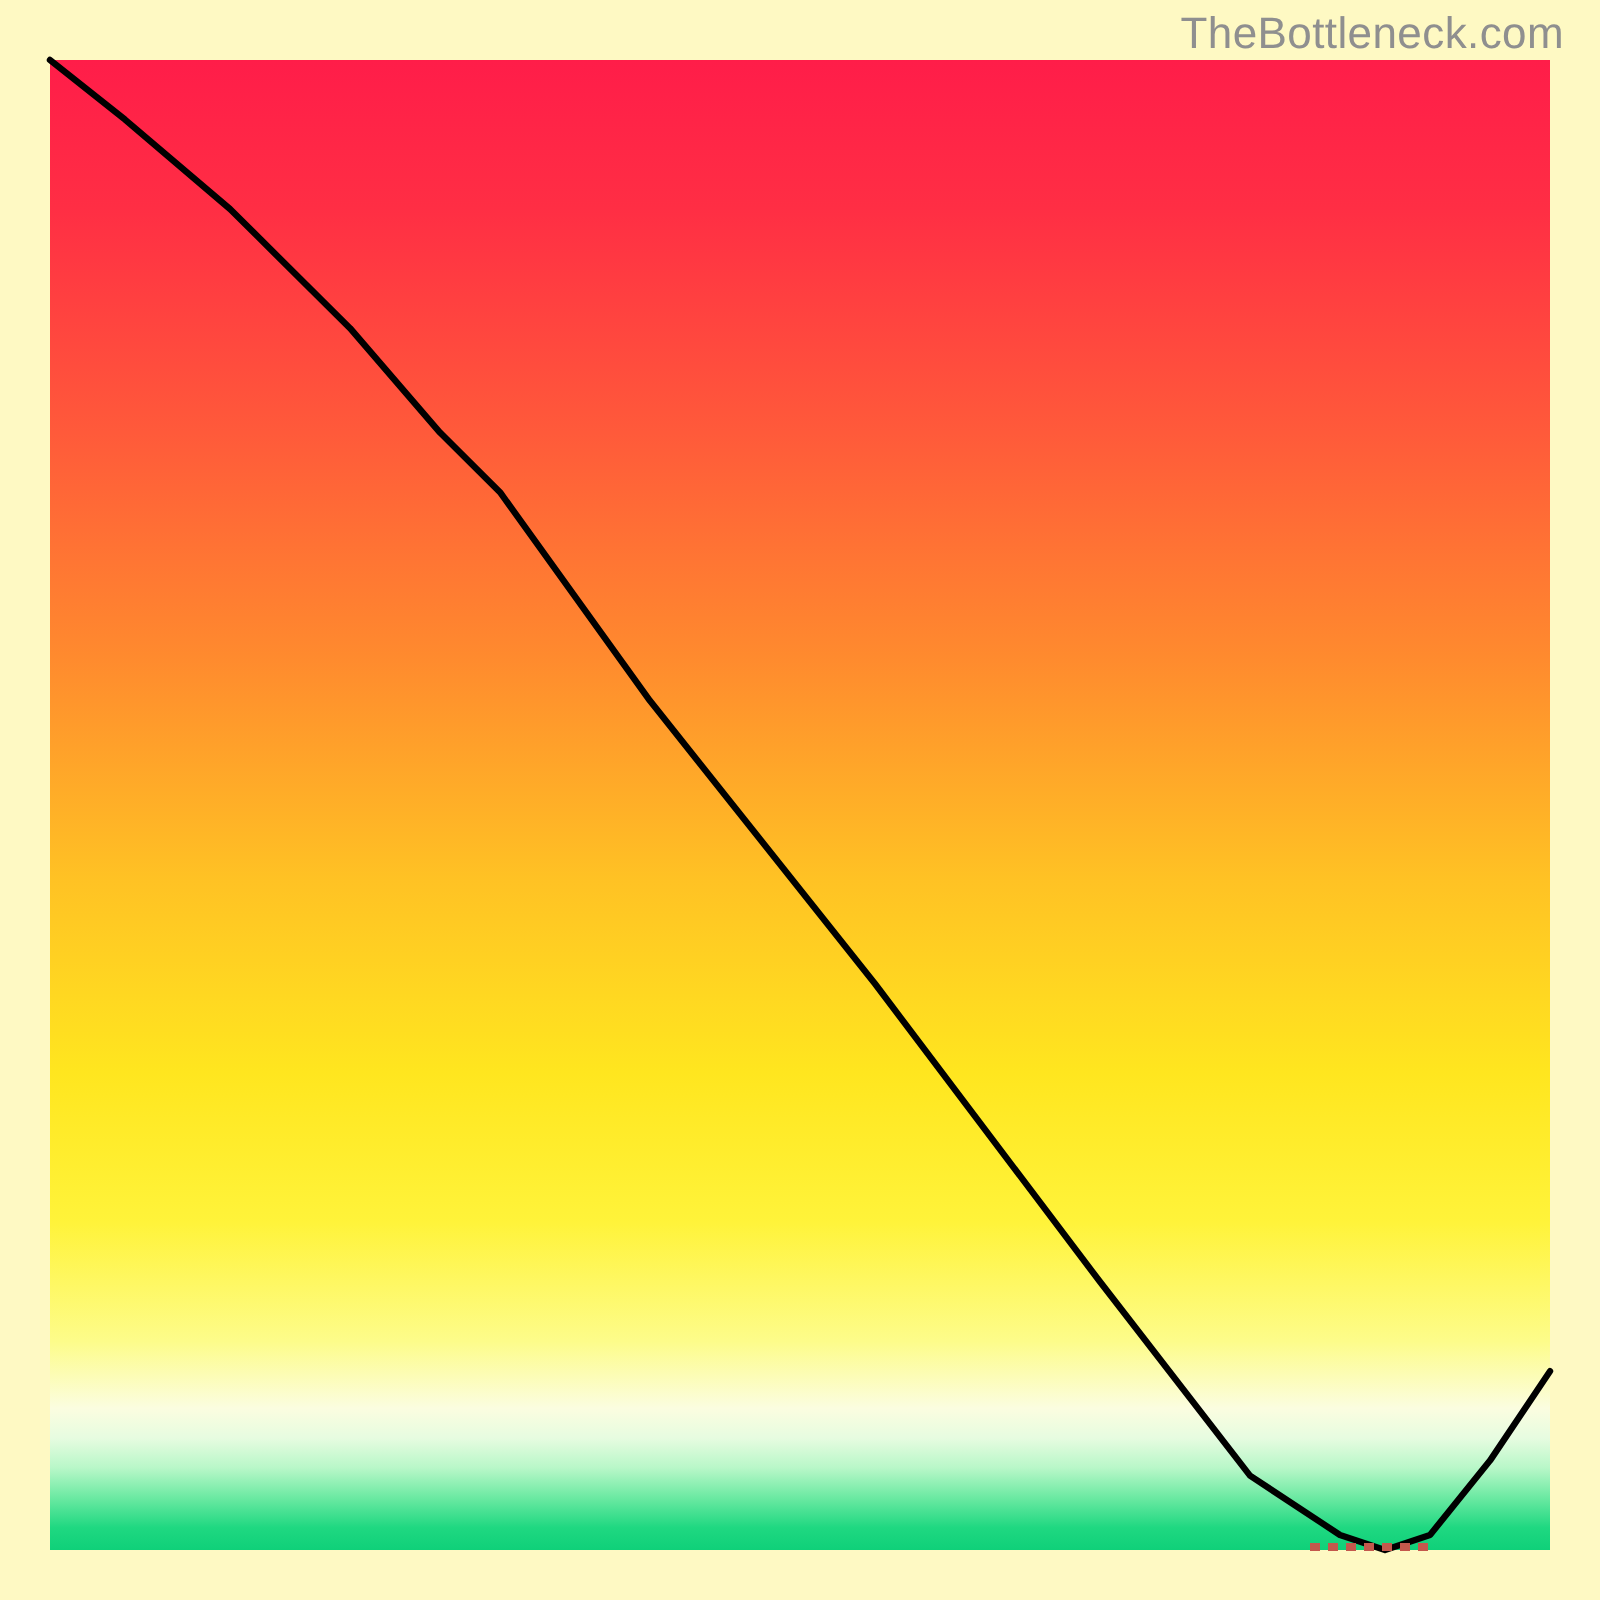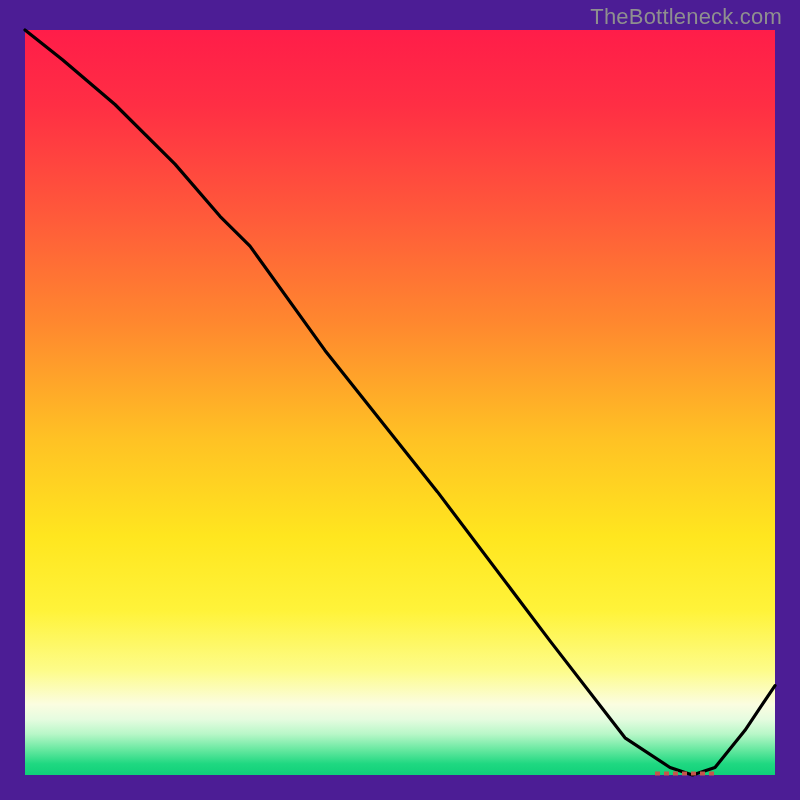--- a/index.html
+++ b/index.html
@@ -10,21 +10,21 @@
     background: #000;
     overflow: hidden;
     font-family: Arial, Helvetica, sans-serif;
   }
   .frame {
     position: absolute;
     left: 0;
     top: 0;
     width: 800px;
     height: 800px;
-    background: #4c1d95;
+    background: #fef9c3;
   }
   .watermark {
     position: absolute;
     top: 4px;
     right: 18px;
     color: #8f8f8f;
     font-size: 22px;
     font-weight: 500;
     letter-spacing: 0.2px;
   }

